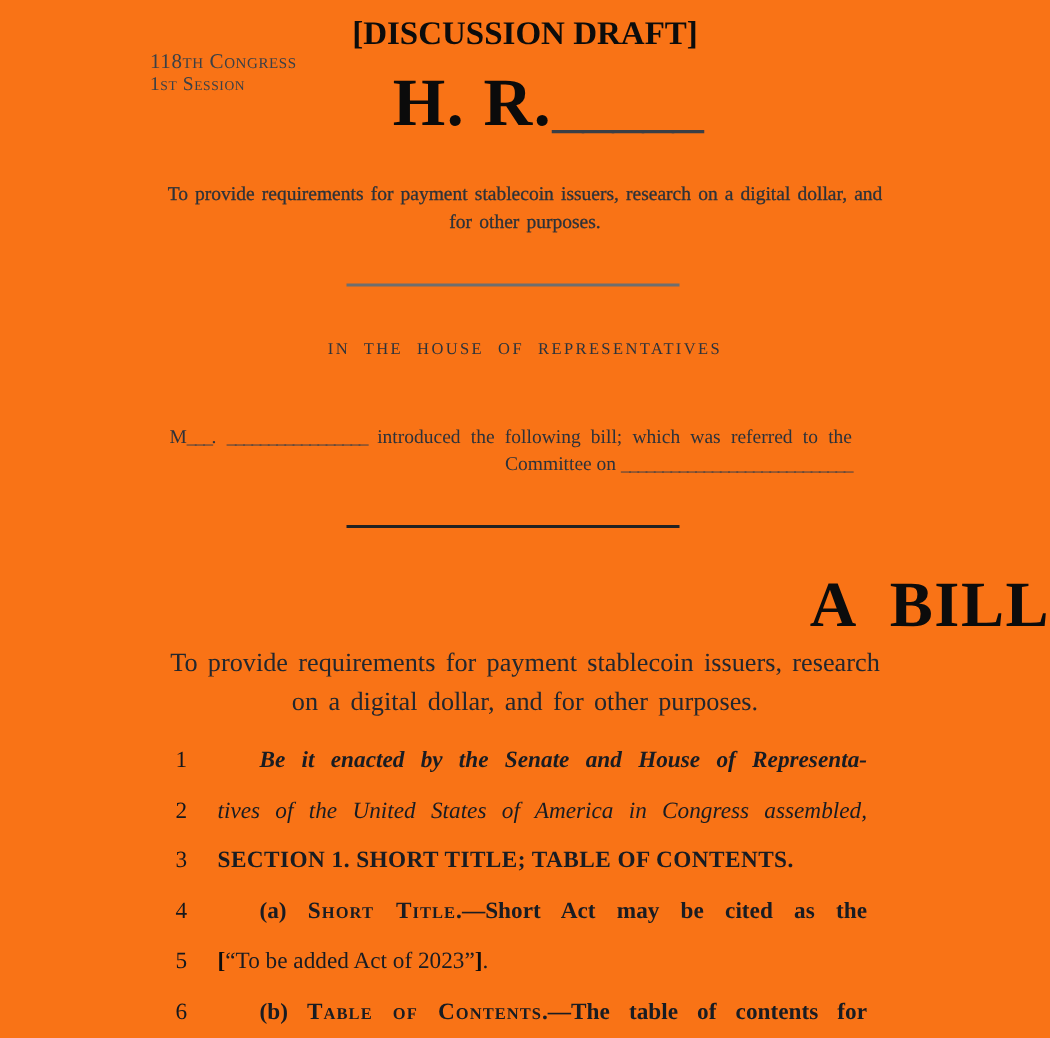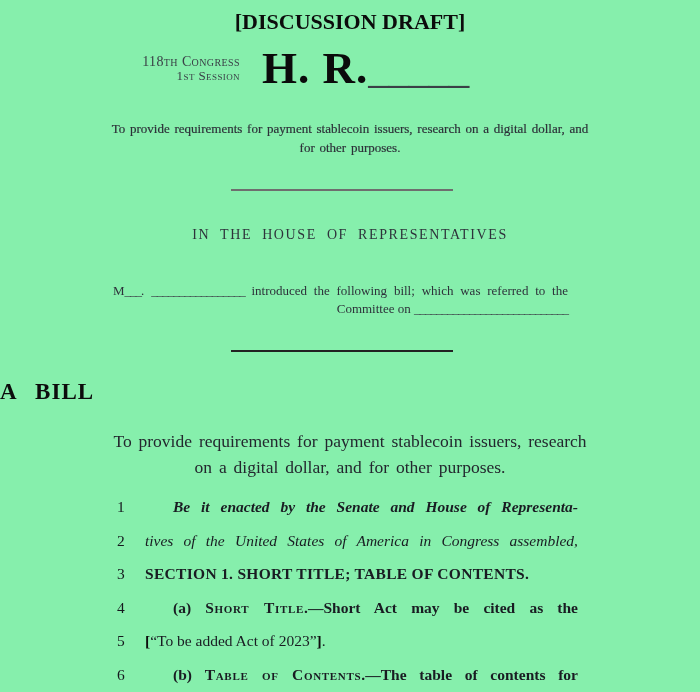--- a/index.html
+++ b/index.html
@@ -4,34 +4,34 @@
 <style>
   * { margin:0; padding:0; box-sizing:border-box; }
   html,body { background:#ffffff; }
   body {
     width:700px; height:692px;
     font-family:"Liberation Serif","DejaVu Serif",serif;
     color:#1b1e24;
     position:relative;
     overflow:hidden;
   }
-  .page { position:absolute; inset:0; background:#86efac; }
+  .page { position:absolute; inset:0; background:#f97316; }
 
   
   .draft-banner {
     position:absolute; top:9px; left:0; right:0;
     text-align:center;
     font-size:22px; font-weight:bold; letter-spacing:0px;
     color:#0c0c0c;
   }
 
   
   .congress-block {
-    position:absolute; top:54px; left:100px; width:140px;
-    text-align:right; color:#3a4047;
+    position:absolute; top:34px; left:100px; width:140px;
+    text-align:left; color:#3a4047;
     font-variant:small-caps; letter-spacing:0.4px;
   }
   .congress-line { font-size:14px; line-height:15px; }
   .session-line  { font-size:13px; line-height:14px; }
 
   .hr-row {
     position:absolute; top:42px; left:0; right:0;
     text-align:center; padding-left:30px;
     font-size:45px; font-weight:bold; color:#0b0b0b;
     letter-spacing:1px;
@@ -53,21 +53,21 @@
 
   
   .rule { position:absolute; left:231px; width:222px; border-top:2px solid #6e6e6e; }
   .rule-1 { top:189px; }
   .rule-2 { top:350px; border-top-color:#222; }
 
   
   .chamber-heading {
     position:absolute; top:227px; left:0; right:0;
     text-align:center;
-    font-size:14px; letter-spacing:1.6px; word-spacing:5px;
+    font-size:11px; letter-spacing:1.6px; word-spacing:5px;
     color:#2e333b;
   }
 
   
   .intro-a {
     position:absolute; top:283px; left:113px; width:455px;
     font-size:13px; color:#2d323a;
     text-align:justify; text-align-last:justify;
     white-space:nowrap;
   }
@@ -75,22 +75,22 @@
     position:absolute; top:301px; left:113px; width:455px;
     font-size:13px; color:#2d323a; text-align:right;
   }
   .blank {
     letter-spacing:-1px; color:#3a3f46; white-space:pre;
   }
 
   
   .bill-heading {
     position:absolute; top:379px; left:0; right:0;
-    text-align:left;
-    font-size:23px; font-weight:bold; letter-spacing:1px; word-spacing:12px;
+    text-align:right;
+    font-size:43px; font-weight:bold; letter-spacing:1px; word-spacing:12px;
     color:#0c0c0c;
   }
 
   
   .title-main {
     position:absolute; top:428px; left:110px; width:480px;
     text-align:center; font-size:17.5px; line-height:26px;
     color:#23272e; word-spacing:2.5px;
   }
 

